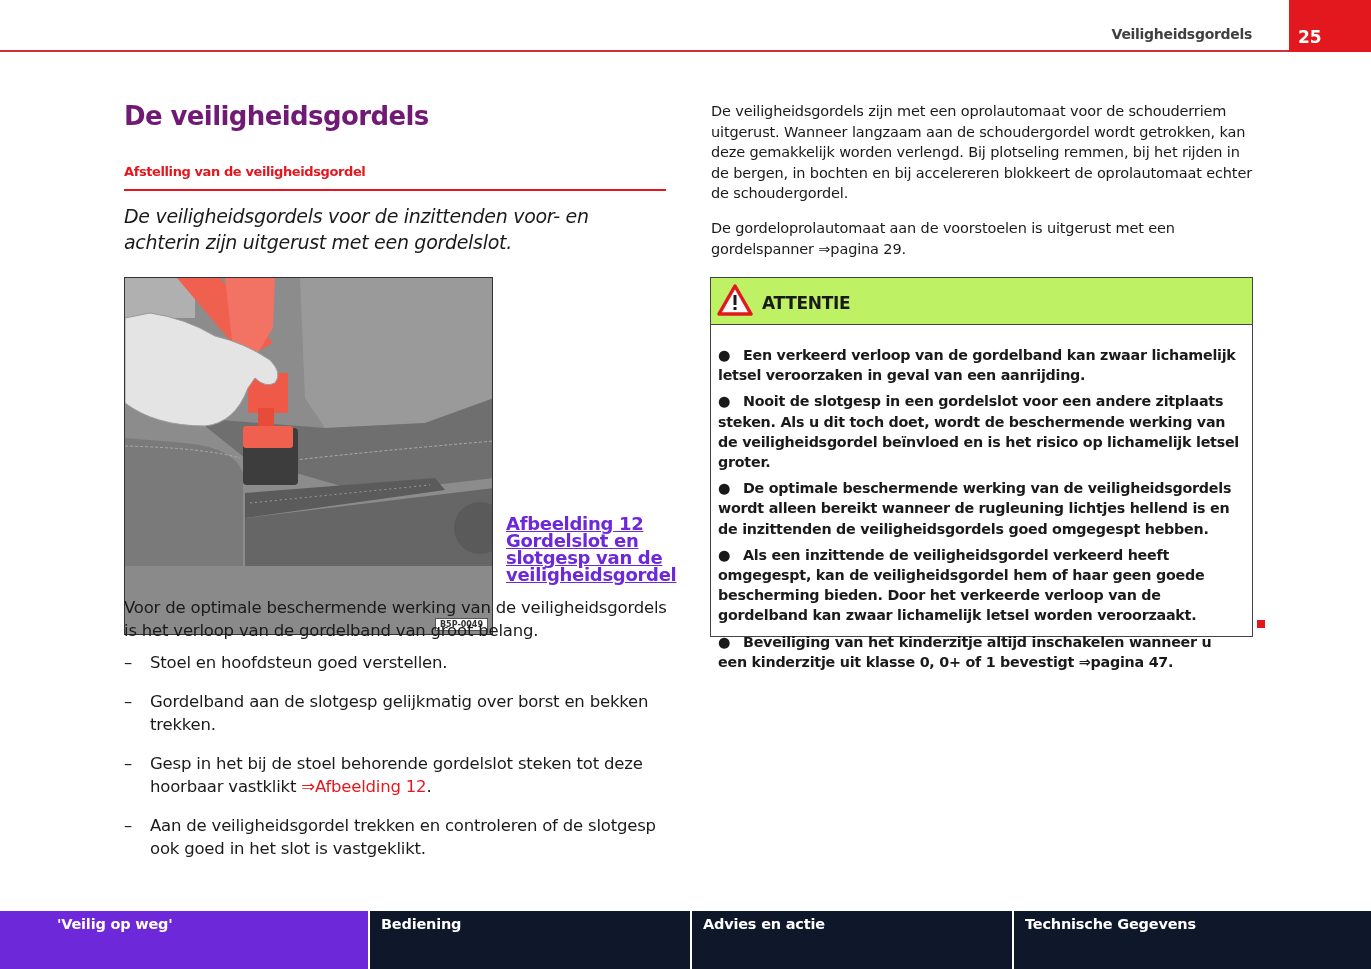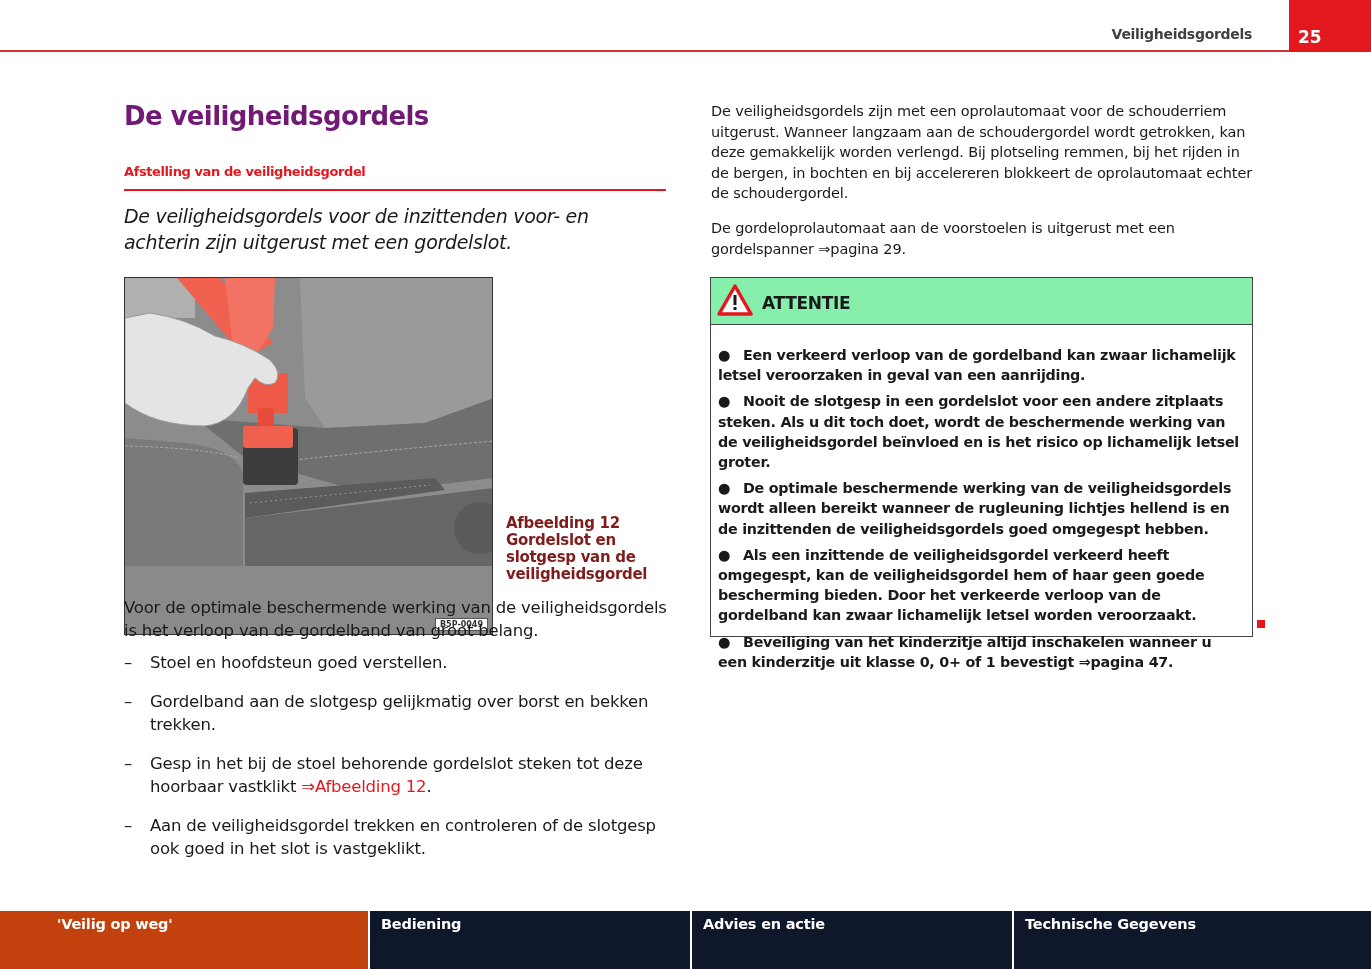--- a/index.html
+++ b/index.html
@@ -14,46 +14,46 @@
 
   
   .main-title { position: absolute; left: 124px; top: 101px; font-size: 26px; font-weight: bold; color: #701a75; letter-spacing: -0.6px; }
   .section-heading { position: absolute; left: 124px; top: 164px; font-size: 13px; font-weight: bold; color: #e3181f; letter-spacing: -0.4px; }
   .section-rule { position: absolute; left: 124px; top: 189px; width: 542px; height: 2px; background: #e3181f; }
   .intro { position: absolute; left: 124px; top: 203px; width: 545px; font-size: 19px; font-style: italic; line-height: 26px; color: #1a1a1a; letter-spacing: -0.3px; }
 
   .figure { position: absolute; left: 124px; top: 277px; width: 369px; height: 358px; border: 1px solid #333; background: #8a8a8a; overflow: hidden; }
   .figure svg { display: block; }
   .figure-code { position: absolute; right: 4px; bottom: 3px; background: #fff; border: 1px solid #555; font-size: 8px; font-weight: bold; padding: 1px 4px; color: #333; }
-  .caption { position: absolute; left: 506px; top: 515px; width: 165px; font-size: 15px; font-weight: bold; color: #7f1d1d; line-height: 17px; letter-spacing: -0.3px; }
+  .caption { position: absolute; left: 506px; top: 515px; width: 165px; font-size: 18px; font-weight: bold; color: #6d28d9; line-height: 17px; letter-spacing: -0.3px; text-decoration: underline; }
 
   .body-para { position: absolute; left: 124px; top: 596px; width: 545px; font-size: 16.5px; line-height: 23px; color: #1a1a1a; letter-spacing: -0.2px; }
   .steps { position: absolute; left: 124px; top: 651px; width: 545px; list-style: none; }
   .step { position: relative; padding-left: 26px; font-size: 16.5px; line-height: 23px; margin-bottom: 16px; color: #1a1a1a; letter-spacing: -0.2px; }
   .step .dash { position: absolute; left: 0; top: 0; }
   .link { color: #e3181f; }
 
   
   .right-para { position: absolute; left: 711px; width: 545px; font-size: 14.5px; line-height: 20.5px; color: #1a1a1a; letter-spacing: -0.15px; }
   .p1 { top: 101px; }
   .p2 { top: 218px; }
 
   .warning-box { position: absolute; left: 710px; top: 277px; width: 543px; height: 360px; border: 1px solid #444; }
-  .warning-header { height: 47px; background: #86efac; border-bottom: 1px solid #444; position: relative; }
+  .warning-header { height: 47px; background: #bef264; border-bottom: 1px solid #444; position: relative; }
   .warning-icon { position: absolute; left: 6px; top: 6px; }
   .warning-title { position: absolute; left: 51px; top: 15px; font-size: 17px; font-weight: bold; color: #1a1a1a; letter-spacing: -0.3px; }
   .warning-list { list-style: none; padding: 20px 8px 0 7px; }
   .warning-item { font-size: 14.3px; font-weight: bold; line-height: 20.2px; margin-bottom: 6px; color: #1a1a1a; letter-spacing: -0.25px; }
   .warning-item .bullet { display: inline-block; width: 25px; }
   .end-marker { position: absolute; left: 1257px; top: 620px; width: 8px; height: 8px; background: #e3181f; }
 
   
   .footer { position: absolute; left: 0; top: 911px; width: 1371px; height: 58px; display: flex; }
   .footer-tab { height: 58px; background: #0f172a; color: #fff; font-weight: bold; font-size: 14.5px; padding-top: 5px; padding-left: 11px; margin-right: 2px; letter-spacing: -0.2px; }
-  .footer-tab.active { background: #c2410c; padding-left: 57px; }
+  .footer-tab.active { background: #6d28d9; padding-left: 57px; }
 </style>
 </head>
 <body>
 
 <div class="header-line"></div>
 <div class="header-title">Veiligheidsgordels</div>
 <div class="page-tab"></div>
 <div class="page-number">25</div>
 
 <h1 class="main-title">De veiligheidsgordels</h1>

